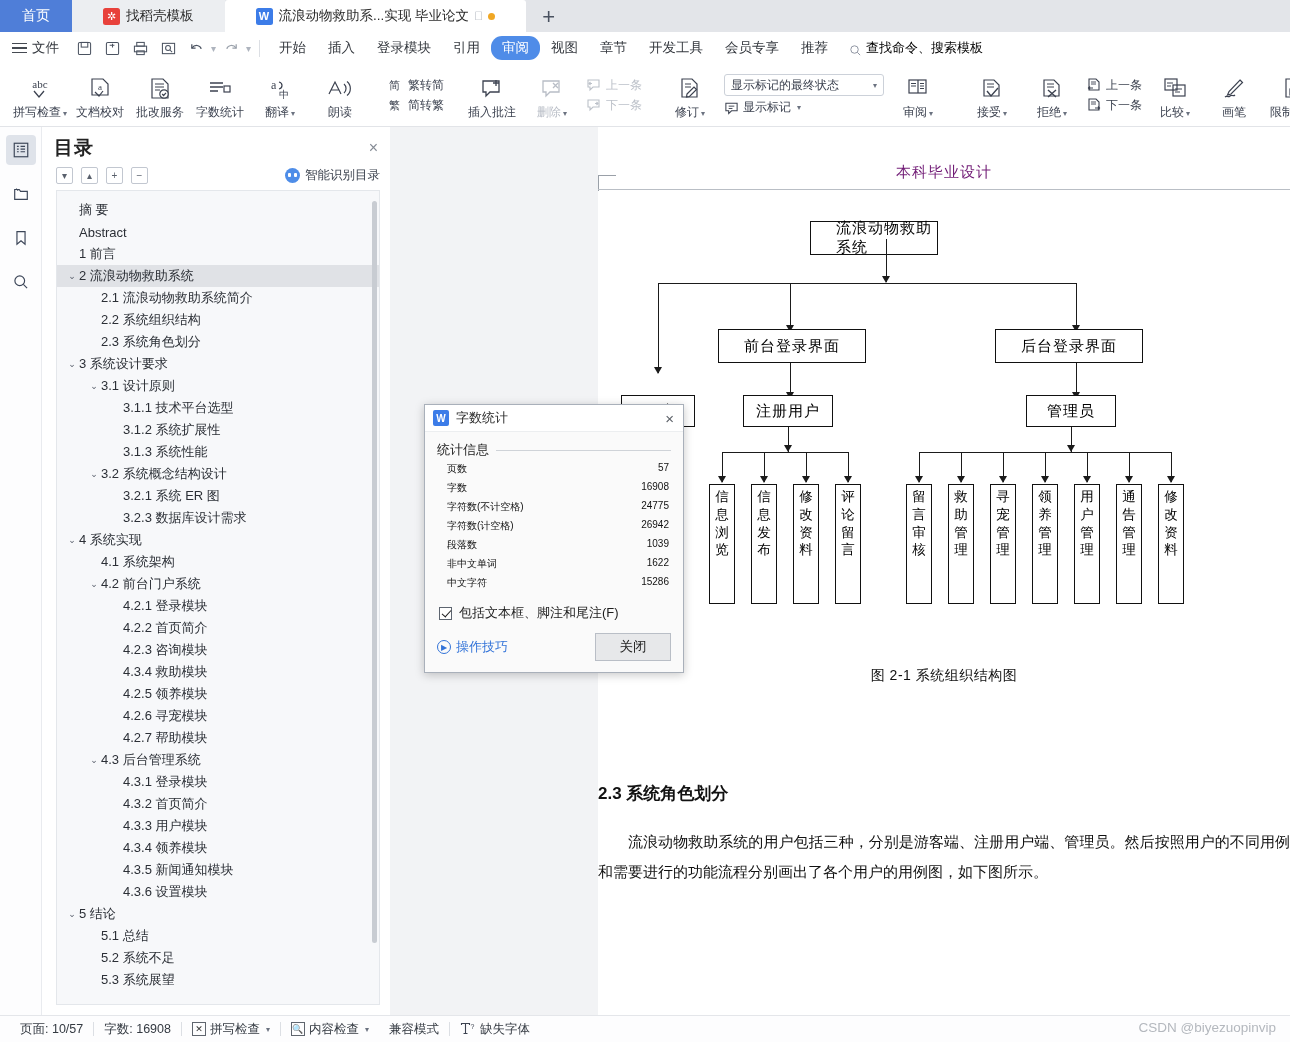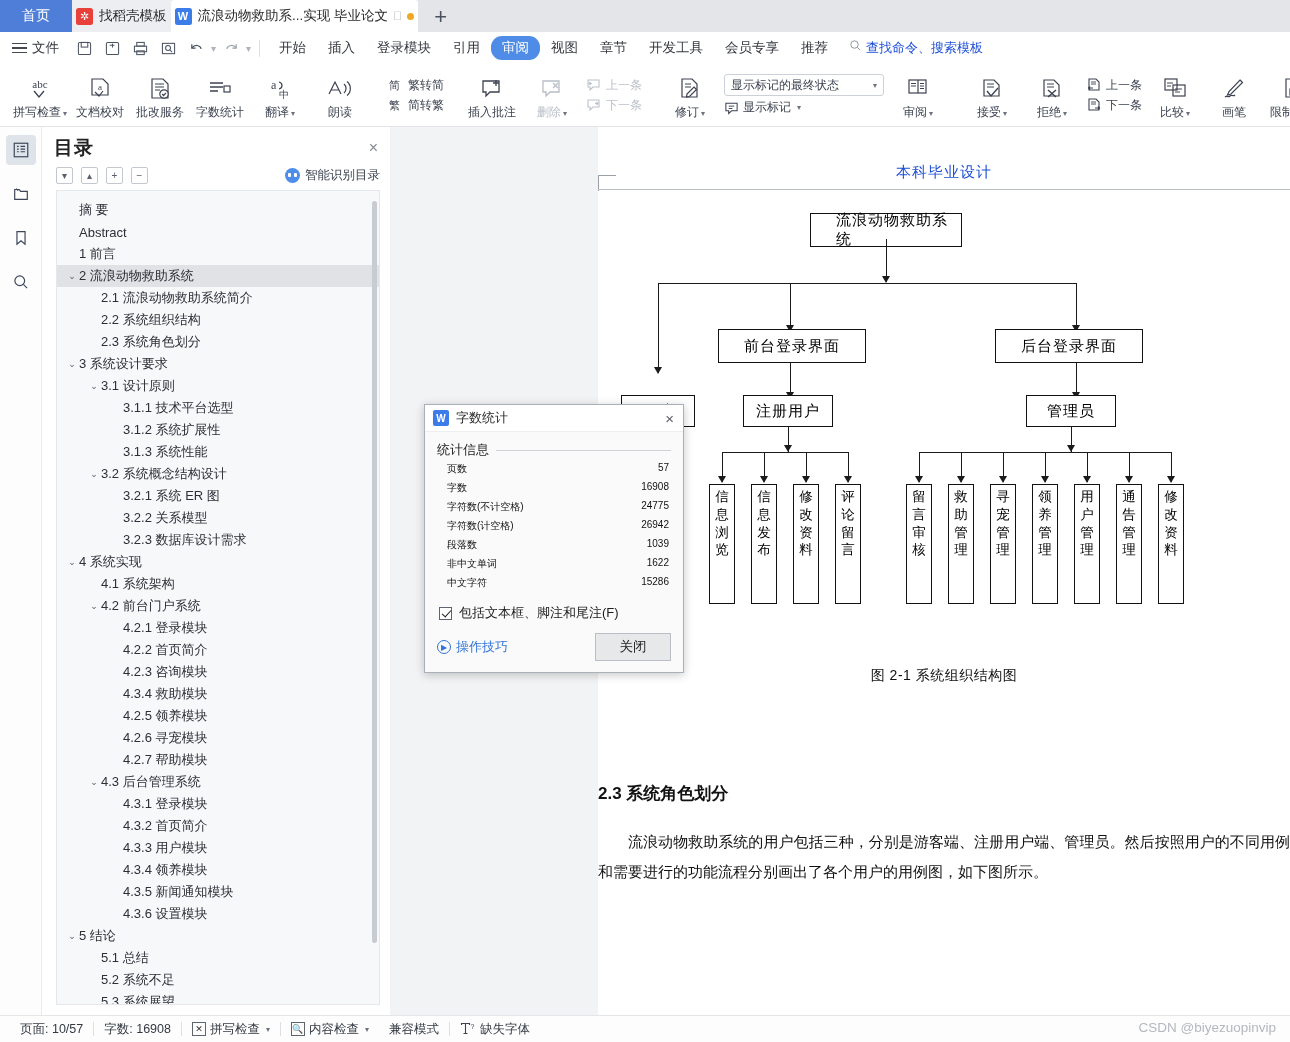--- a/index.html
+++ b/index.html
@@ -13,21 +13,21 @@
   .app { position: relative; width: 1290px; height: 1042px; }
 
   
   .tabbar {
     position: absolute; top: 0; left: 0; width: 1290px; height: 32px;
     background: #e3e5e9;
     display: flex; align-items: flex-end;
   }
   .tab {
     height: 32px; display: flex; align-items: center; gap: 6px;
-    padding: 0 4px; font-size: 13.5px; color: #2b2b2b;
+    padding: 0 31px; font-size: 13.5px; color: #2b2b2b;
     position: relative; cursor: default; white-space: nowrap;
   }
   .tab.home {
     background: #4f7ed8; color: #fff; width: 72px; justify-content: center;
     font-size: 14px;
   }
   .tab.tpl { background: #eceef1; }
   .tab.active { background: #ffffff; border-top-left-radius:3px; border-top-right-radius:3px;}
   .tab-ico { width: 17px; height: 17px; border-radius: 2.5px; display:inline-flex;
              align-items:center; justify-content:center; color:#fff; font-size:11px;
@@ -48,21 +48,21 @@
   .hamburger { display:flex; align-items:center; gap:5px; padding: 0 6px 0 4px; }
   .hamburger .bars { display:flex; flex-direction:column; gap:3px; }
   .hamburger .bars i { display:block; width:15px; height:1.6px; background:#454a52; }
   .qat { display:flex; align-items:center; gap:2px; padding-left:6px; }
   .qat .qbtn { width:26px; height:24px; display:flex; align-items:center; justify-content:center;
                color:#4a5260; }
   .qat .sep-tiny { color:#aeb4be; font-size:10px; }
   .vdiv { width:1px; height:17px; background:#dcdfe4; margin:0 8px; }
   .rtab { padding: 3px 11px; border-radius: 11px; white-space:nowrap; }
   .rtab.sel { background:#4f8ce8; color:#fff; }
-  .ribbon-search { display:flex; align-items:flex-start; gap:4px; color:#1d4ed8;
+  .ribbon-search { display:flex; align-items:flex-end; gap:4px; color:#000000;
                    margin-left:10px; font-size:13px; white-space:nowrap;}
 
   
   .ribbon {
     position:absolute; top:64px; left:0; width:1290px; height:63px;
     background:#ffffff; border-bottom:1px solid #e2e4e8;
     display:flex; align-items:stretch; padding-left: 10px; overflow:hidden;
   }
   .grp { display:flex; align-items:stretch; }
   .gsep { width:1px; background:#e6e8ec; margin:6px 7px; }
@@ -134,21 +134,21 @@
   
   .docwrap {
     position:absolute; top:127px; left:390px; width:900px; height:888px;
     background:#f2f3f5; overflow:hidden;
   }
   .page {
     position:absolute; left:208px; top:0; width:692px; height:888px; background:#fff;
   }
   .hdr-text {
     position:absolute; top:36px; left:0; width:100%; text-align:center;
-    font-size:15px; color:#1d4ed8; letter-spacing:1px;
+    font-size:15px; color:#701a75; letter-spacing:1px;
   }
   .hdr-rule { position:absolute; top:62px; left:0px; width:692px; height:1px; background:#b9bec5; }
   .hdr-mark-v { position:absolute; top:48px; left:0px; width:1px; height:16px; background:#9aa0a8;}
   .hdr-mark-h { position:absolute; top:48px; left:0px; width:18px; height:1px; background:#9aa0a8;}
 
   .diagram { position:absolute; top:78px; left:0; width:692px; height:450px; }
   .nodebox {
     position:absolute; border:1.3px solid #111; background:#fff;
     display:flex; align-items:center; justify-content:center;
     font-size:15px; color:#000; font-family:"DejaVu Sans","Liberation Sans",sans-serif;
@@ -659,24 +659,20 @@
           <div class="toc-item">
             <span class="chev" style="margin-left: 30px;">⌄</span>
             <span>3.2 系统概念结构设计</span>
           </div>
           <div class="toc-item">
             <span class="chev empty" style="margin-left: 52px;">⌄</span>
             <span>3.2.1 系统 ER 图</span>
           </div>
           <div class="toc-item">
             <span class="chev empty" style="margin-left: 52px;">⌄</span>
-            <span>3.2.2 关系模型</span>
-          </div>
-          <div class="toc-item">
-            <span class="chev empty" style="margin-left: 52px;">⌄</span>
             <span>3.2.3 数据库设计需求</span>
           </div>
           <div class="toc-item">
             <span class="chev" style="margin-left: 8px;">⌄</span>
             <span>4 系统实现</span>
           </div>
           <div class="toc-item">
             <span class="chev empty" style="margin-left: 30px;">⌄</span>
             <span>4.1 系统架构</span>
           </div>
@@ -763,21 +759,21 @@
 
   <div class="docwrap">
     <div class="page">
       <div class="hdr-text">本科毕业设计</div>
       <div class="hdr-mark-h"></div>
       <div class="hdr-mark-v"></div>
       <div class="hdr-rule"></div>
 
       <div class="diagram">
 
-        <div class="nodebox" style="left:212px; top:8px; width:152px; height:34px;padding-left:25px;">流浪动物救助系统</div>
+        <div class="nodebox" style="left:212px; top:16px; width:128px; height:34px;padding-left:25px;">流浪动物救助系统</div>
 
         <div class="ln v" style="left:288px; top:34px; height:43px;"></div>
         <div class="arw" style="left:283.5px; top:71px;"></div>
 
         <div class="ln h" style="left:60px; top:78px; width:418px;"></div>
 
         <div class="ln v" style="left:60px; top:78px; height:90px;"></div>
         <div class="arw" style="left:55.5px; top:162px;"></div>
 
         <div class="ln v" style="left:192px; top:78px; height:48px;"></div>

